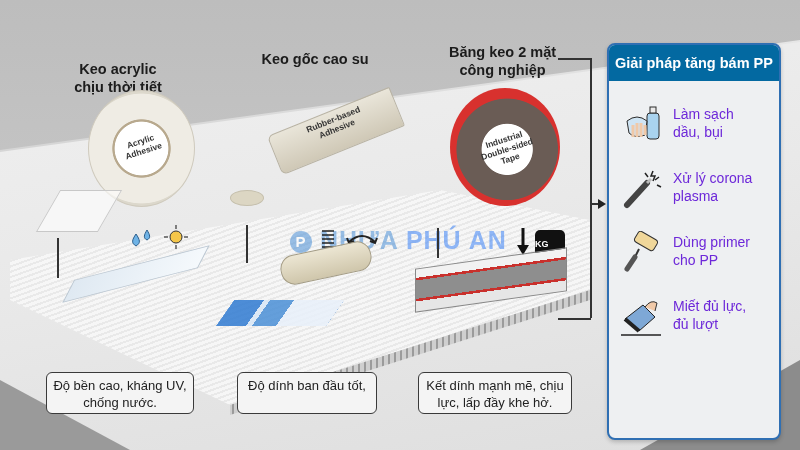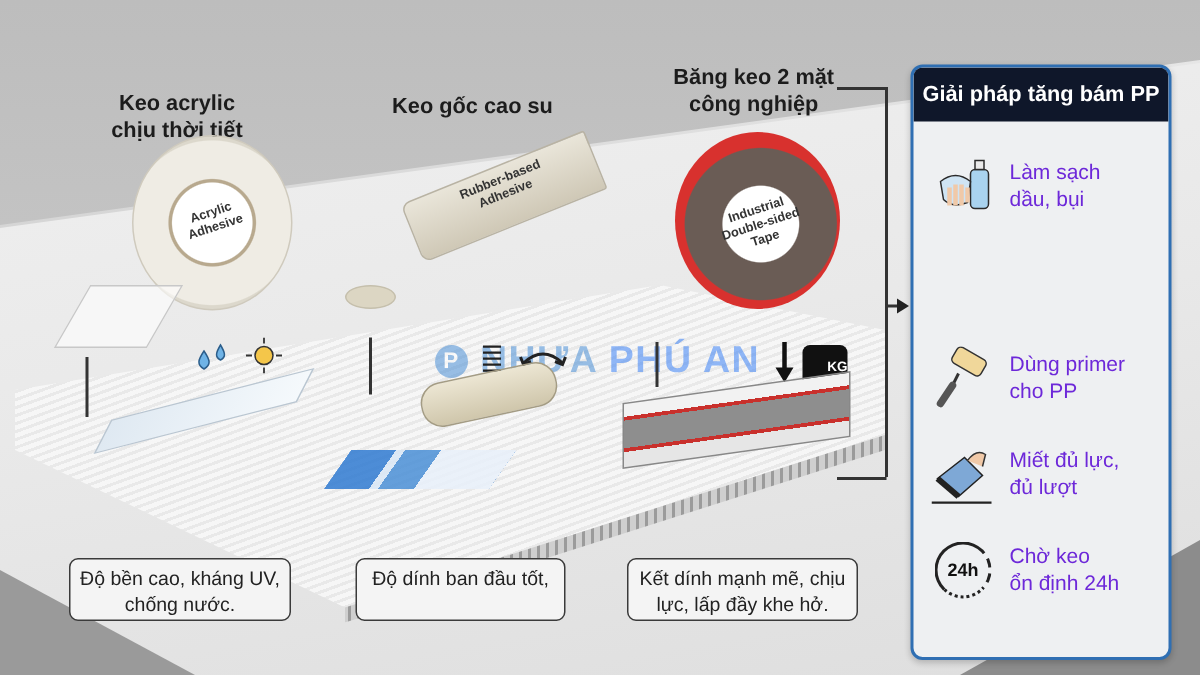--- a/index.html
+++ b/index.html
@@ -23,42 +23,42 @@
     clip-path:polygon(230px 405px,590px 290px,590px 300px,230px 415px);}
   .col-title{position:absolute;text-align:center;font-weight:bold;font-size:14.5px;color:#1c1c1c;line-height:18px;}
   .caption{position:absolute;background:#f4f4f4;border:1.5px solid #3a3a3a;border-radius:6px;
     font-size:13px;color:#222;text-align:center;line-height:17px;padding:4px 6px;box-sizing:border-box;}
   .leader{position:absolute;background:#333;}
   
   .roll{position:absolute;border-radius:50%;}
   .roll-label{position:absolute;font-size:8.5px;font-weight:bold;color:#333;text-align:center;line-height:10px;transform:rotate(-18deg);}
   .tube{position:absolute;}
   .panel{position:absolute;left:607px;top:43px;width:174px;height:397px;background:#eef0f2;border:2px solid #2f6fb3;border-radius:8px;box-sizing:border-box;overflow:hidden;box-shadow:0 2px 4px rgba(0,0,0,.2);}
-  .panel-header{height:36px;background:#0f172a;color:#fff;font-weight:bold;font-size:14.5px;line-height:36px;text-align:center;}
+  .panel-header{height:36px;background:#0369a1;color:#fff;font-weight:bold;font-size:14.5px;line-height:36px;text-align:center;}
   .step{position:absolute;left:0;width:170px;height:60px;}
   .step-icon{position:absolute;left:12px;top:6px;width:44px;height:44px;}
   .step-text{position:absolute;left:64px;top:8px;font-size:14px;color:#6d28d9;line-height:18px;width:104px;}
   .watermark{position:absolute;left:290px;top:226px;font-weight:bold;font-size:25px;letter-spacing:1px;opacity:.55;}
   .arrowhead{position:absolute;width:0;height:0;border-top:5px solid transparent;border-bottom:5px solid transparent;border-left:8px solid #222;}
 </style>
 </head>
 <body>
 
 <div class="wall"></div>
 <div class="table-top"></div>
 <div class="table-edge"></div>
 <div class="table-edge2"></div>
 <div class="board"></div>
 <div class="board-edge"></div>
 
 <div class="col-title" style="left:58px;top:43px;width:120px;margin-top:17px;">
   <div>Keo acrylic</div>
   <div>chịu thời tiết</div>
 </div>
-<div class="col-title" style="left:250px;top:62px;width:130px;">
+<div class="col-title" style="left:250px;top:50px;width:130px;">
   <div>Keo gốc cao su</div>
 </div>
 <div class="col-title" style="left:440px;top:43px;width:125px;">
   <div>Băng keo 2 mặt</div>
   <div>công nghiệp</div>
 </div>
 
 <div class="roll" style="left:88px;top:90px;width:105px;height:115px;background:radial-gradient(circle at 50% 50%,#fff 0 34%,#b8a98e 35% 37%,#efece4 38% 70%,#dcd8cc 71% 100%);border:1px solid #cfcabd;"></div>
 <div class="roll-label" style="left:118px;top:136px;width:48px;">
   <div>Acrylic</div>
@@ -104,21 +104,21 @@
 </svg>
 <svg style="position:absolute;left:345px;top:230px;" width="34" height="16" viewBox="0 0 34 16">
   <path d="M4 12 Q17 0 30 12" stroke="#222" stroke-width="2" fill="none"></path>
   <path d="M2 8 L4 13 L9 11" stroke="#222" stroke-width="2" fill="none"></path>
   <path d="M32 8 L30 13 L25 11" stroke="#222" stroke-width="2" fill="none"></path>
 </svg>
 <svg style="position:absolute;left:516px;top:228px;" width="14" height="28" viewBox="0 0 14 28">
   <line x1="7" y1="0" x2="7" y2="20" stroke="#111" stroke-width="3"></line>
     <path d="M1 17 L7 27 L13 17Z" fill="#111"></path>
 </svg>
-<div style="position:absolute;left:535px;top:230px;width:30px;height:26px;background:#111;border-radius:5px 5px 3px 3px;color:#fff;font-size:9px;font-weight:bold;text-align:right;line-height:28px;">
+<div style="position:absolute;left:535px;top:230px;width:30px;height:26px;background:#111;border-radius:5px 5px 3px 3px;color:#fff;font-size:9px;font-weight:bold;text-align:left;line-height:28px;">
   <span>KG</span>
 </div>
 
 <div style="position:absolute;left:80px;top:262px;width:110px;height:22px;background:linear-gradient(90deg,#dfe9f2,#f5f9fc);border:1px solid #b9c6d2;transform:skewX(-40deg) rotate(-18deg);"></div>
 <div style="position:absolute;left:280px;top:248px;width:90px;height:28px;background:linear-gradient(180deg,#ece6d3,#cfc6ab);border:1px solid #a49c84;border-radius:14px;transform:rotate(-12deg);"></div>
 <div style="position:absolute;left:225px;top:300px;width:110px;height:26px;background:repeating-linear-gradient(90deg,#2f7ad1 0 30px,#d9e7f6 30px 36px,#4a8fd6 36px 60px,#e8f0fa 60px 110px);transform:skewX(-35deg);opacity:.85;"></div>
 <div style="position:absolute;left:415px;top:258px;width:150px;height:42px;background:linear-gradient(180deg,#f2f2f2 0 20%,#c9302c 20% 26%,#8e8e8e 26% 70%,#c9302c 70% 76%,#e6e6e6 76% 100%);border:1px solid #888;transform:skewY(-8deg);"></div>
 
 <div class="leader" style="left:57px;top:238px;width:1.5px;height:40px;"></div>
 <div class="leader" style="left:246px;top:225px;width:1.5px;height:38px;"></div>
@@ -150,20 +150,31 @@
       <rect x="29" y="4" width="6" height="6" fill="#eaeaea" stroke="#2b2b2b"></rect>
       <path d="M6 18 Q16 10 26 18 L24 32 Q14 36 8 30Z" fill="#cfe4f3" stroke="#2b2b2b"></path>
       <path d="M12 22 V34 M16 20 V34 M20 20 V34 M24 22 V32" stroke="#f0c9a8" stroke-width="3"></path>
     </svg>
     <div class="step-text">
       <div>Làm sạch</div>
       <div>dầu, bụi</div>
     </div>
   </div>
 
+  <div class="step" style="top:116px;">
+    <svg class="step-icon" viewBox="0 0 44 44">
+      <line x1="6" y1="38" x2="26" y2="16" stroke="#444" stroke-width="6" stroke-linecap="round"></line>
+      <line x1="26" y1="16" x2="30" y2="12" stroke="#bbb" stroke-width="3"></line>
+      <path d="M32 4 L30 9 L34 9 L32 14 M38 10 L34 13 M36 18 L40 20 M24 6 L27 10" stroke="#222" stroke-width="1.5" fill="none"></path>
+    </svg>
+    <div class="step-text">
+      <div>Xử lý corona</div>
+      <div>plasma</div>
+    </div>
+  </div>
 
   <div class="step" style="top:180px;">
     <svg class="step-icon" viewBox="0 0 44 44">
       <rect x="14" y="4" width="22" height="12" rx="3" fill="#f0d79a" stroke="#333" transform="rotate(30 25 10)"></rect>
       <path d="M18 18 L14 26" stroke="#333" stroke-width="2"></path>
       <line x1="14" y1="26" x2="6" y2="38" stroke="#555" stroke-width="5" stroke-linecap="round"></line>
     </svg>
     <div class="step-text">
       <div>Dùng primer</div>
       <div>cho PP</div>
@@ -176,22 +187,13 @@
       <path d="M4 24 L18 36" stroke="#222" stroke-width="4"></path>
       <path d="M24 12 Q30 4 36 8 L34 16" fill="#f0c9a8" stroke="#333"></path>
       <line x1="0" y1="40" x2="40" y2="40" stroke="#222" stroke-width="1.5"></line>
     </svg>
     <div class="step-text">
       <div>Miết đủ lực,</div>
       <div>đủ lượt</div>
     </div>
   </div>
 
-  <div class="step" style="top:308px;">
-    <div class="step-icon" style="border:2px solid #222;border-radius:50%;border-right-style:dashed;border-bottom-style:dotted;box-sizing:border-box;width:38px;height:38px;left:14px;top:8px;text-align:center;line-height:34px;font-weight:bold;font-size:12px;color:#111;">
-      <span>24h</span>
-    </div>
-    <div class="step-text">
-      <div>Chờ keo</div>
-      <div>ổn định 24h</div>
-    </div>
-  </div>
 </div>
 
 </body></html>

